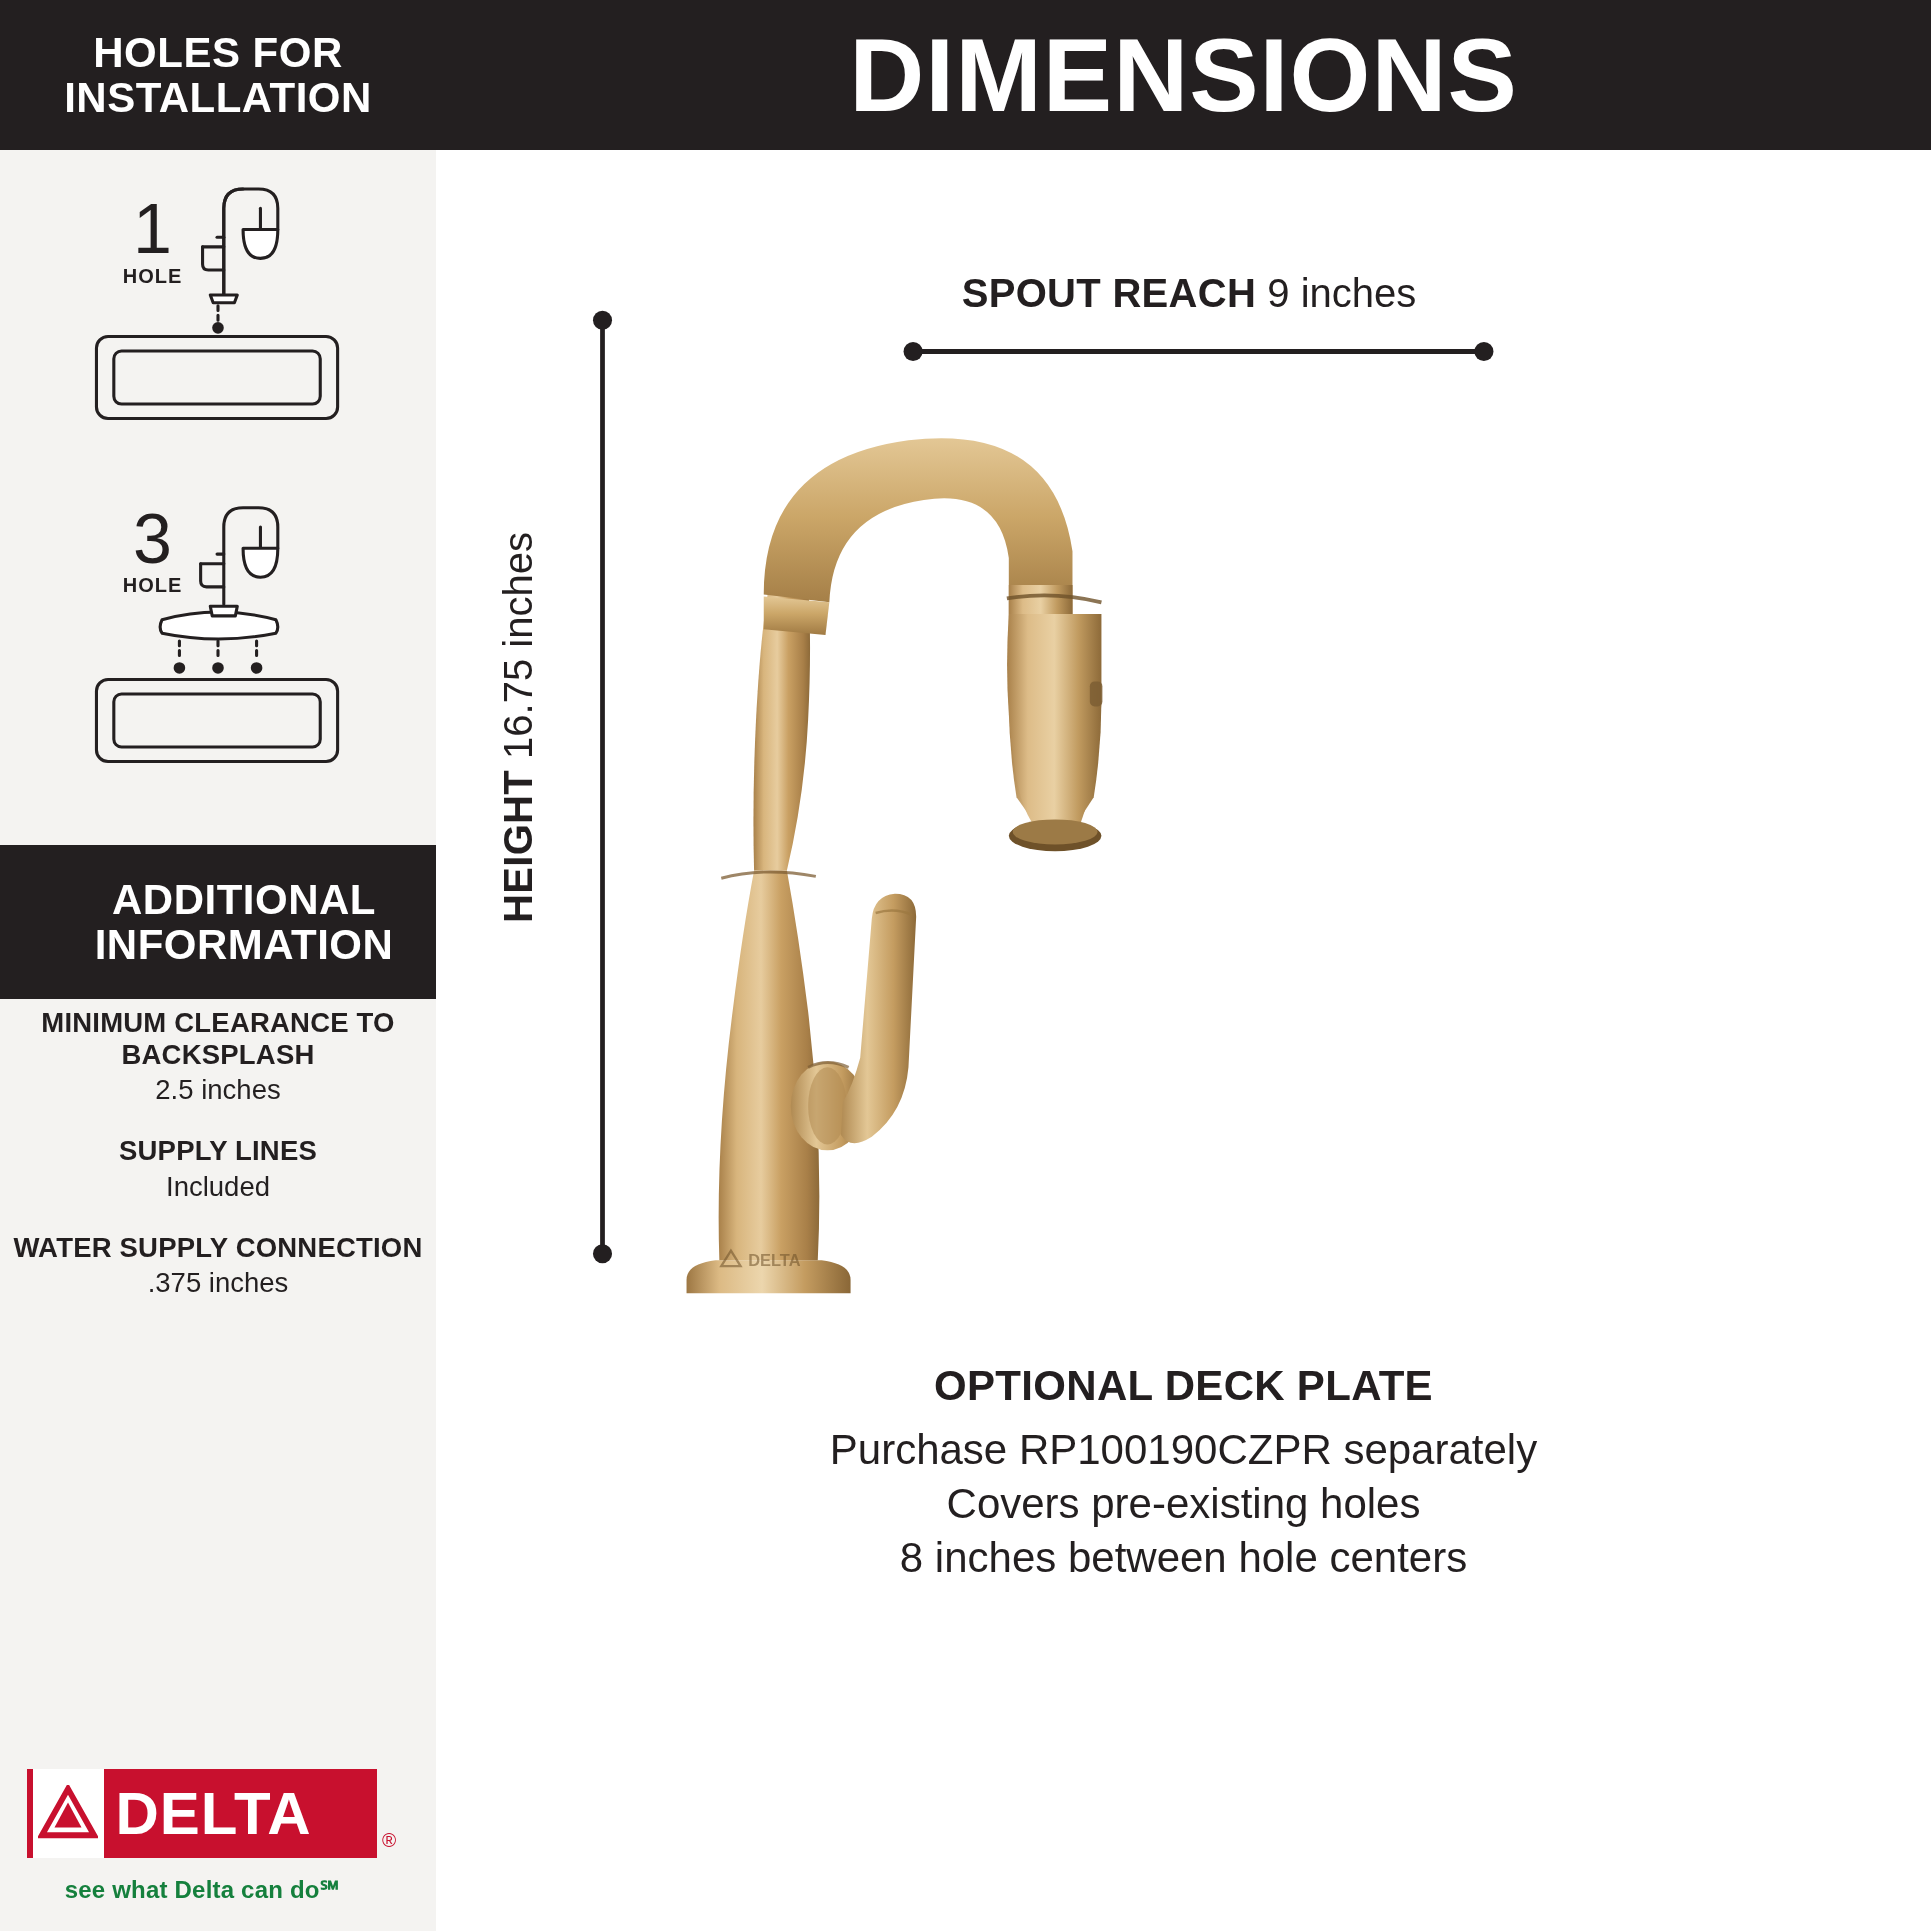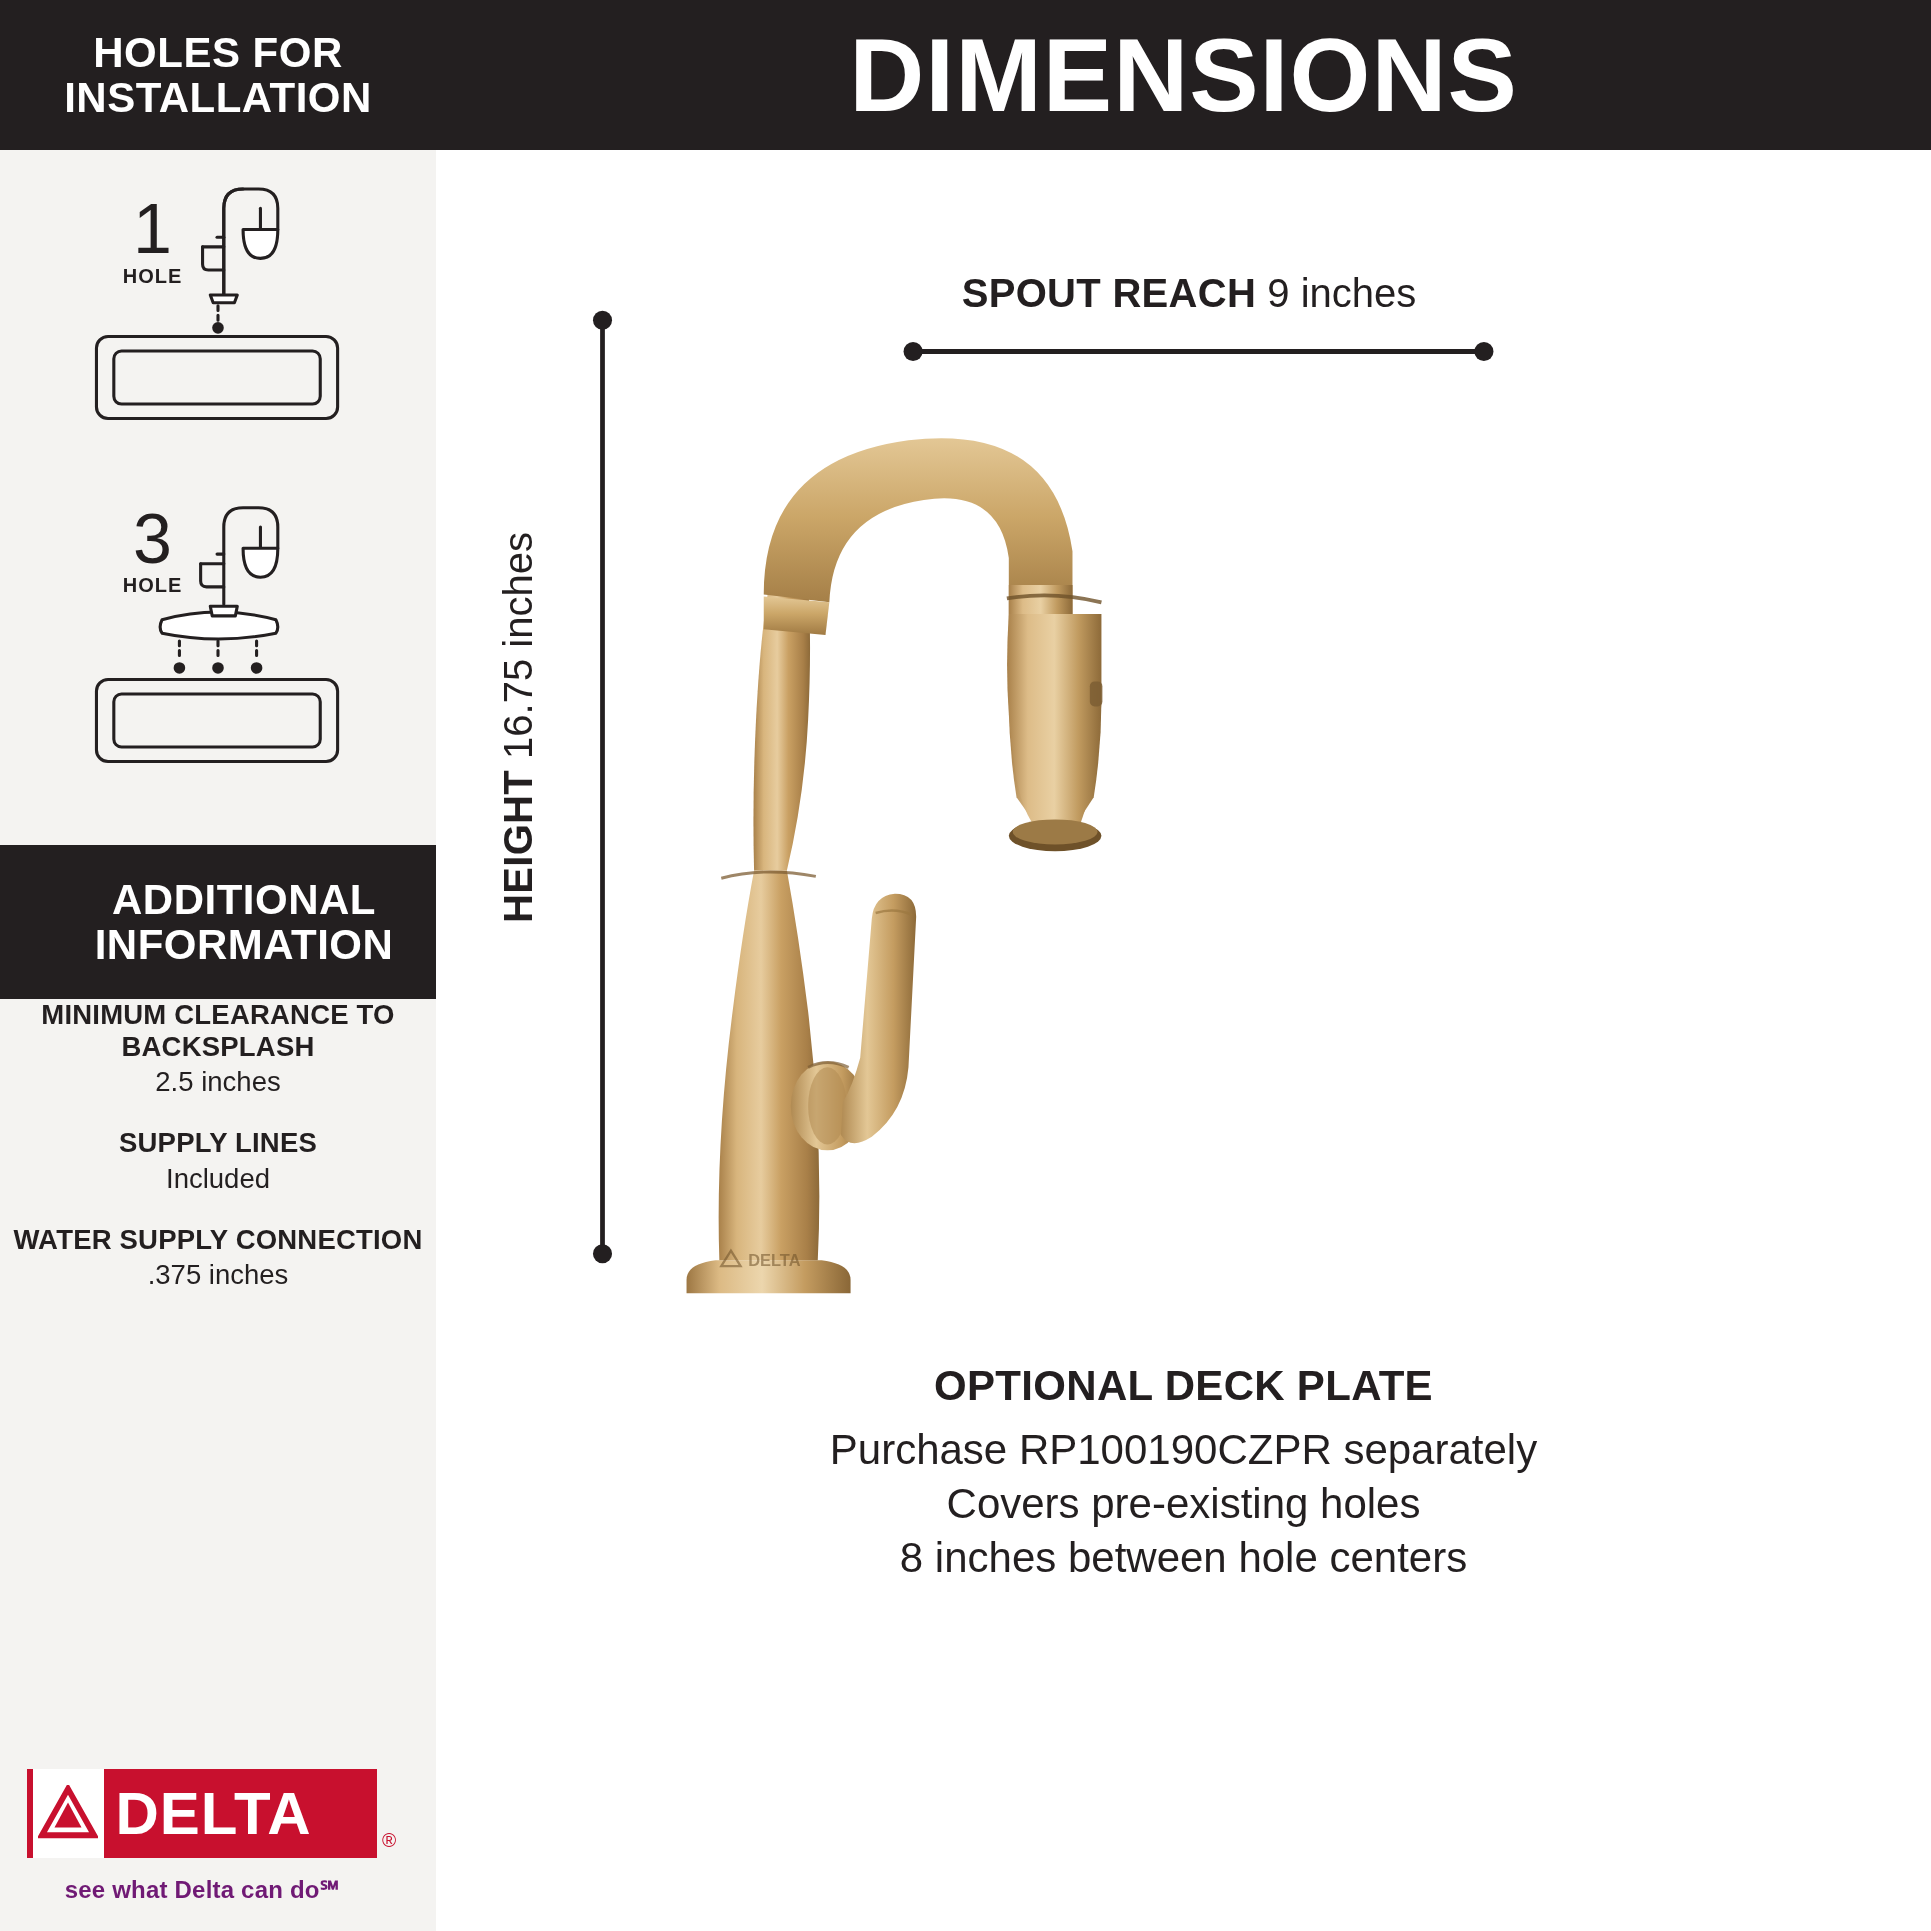--- a/index.html
+++ b/index.html
@@ -88,20 +88,21 @@
     width: 436px;
     text-align: center;
     color: #231f20;
   }
   .info-item { margin-bottom: 29px; }
   .info-label {
     font-weight: bold;
     font-size: 27.5px;
     line-height: 1.15;
     letter-spacing: 0.2px;
+    margin-top: 8px;
   }
   .info-value {
     font-size: 27.5px;
     line-height: 1.2;
     margin-top: 2.9px;
   }
 
   
   #delta-logo {
     position: absolute;
@@ -131,21 +132,21 @@
     font-family: "Liberation Sans", sans-serif;
   }
   #delta-reg {
     position: absolute;
     right: -19.3px; bottom: 5.8px;
     color: #c8102e;
     font-size: 19.3px;
   }
   #delta-tag {
     margin-top: 13.5px;
-    color: #701a75;
+    color: #15803d;
     font-size: 24px;
     font-weight: bold;
     text-align: center;
     width: 350px;
     letter-spacing: 0.2px;
   }
 
   
   #dim-header {
     position: absolute;

